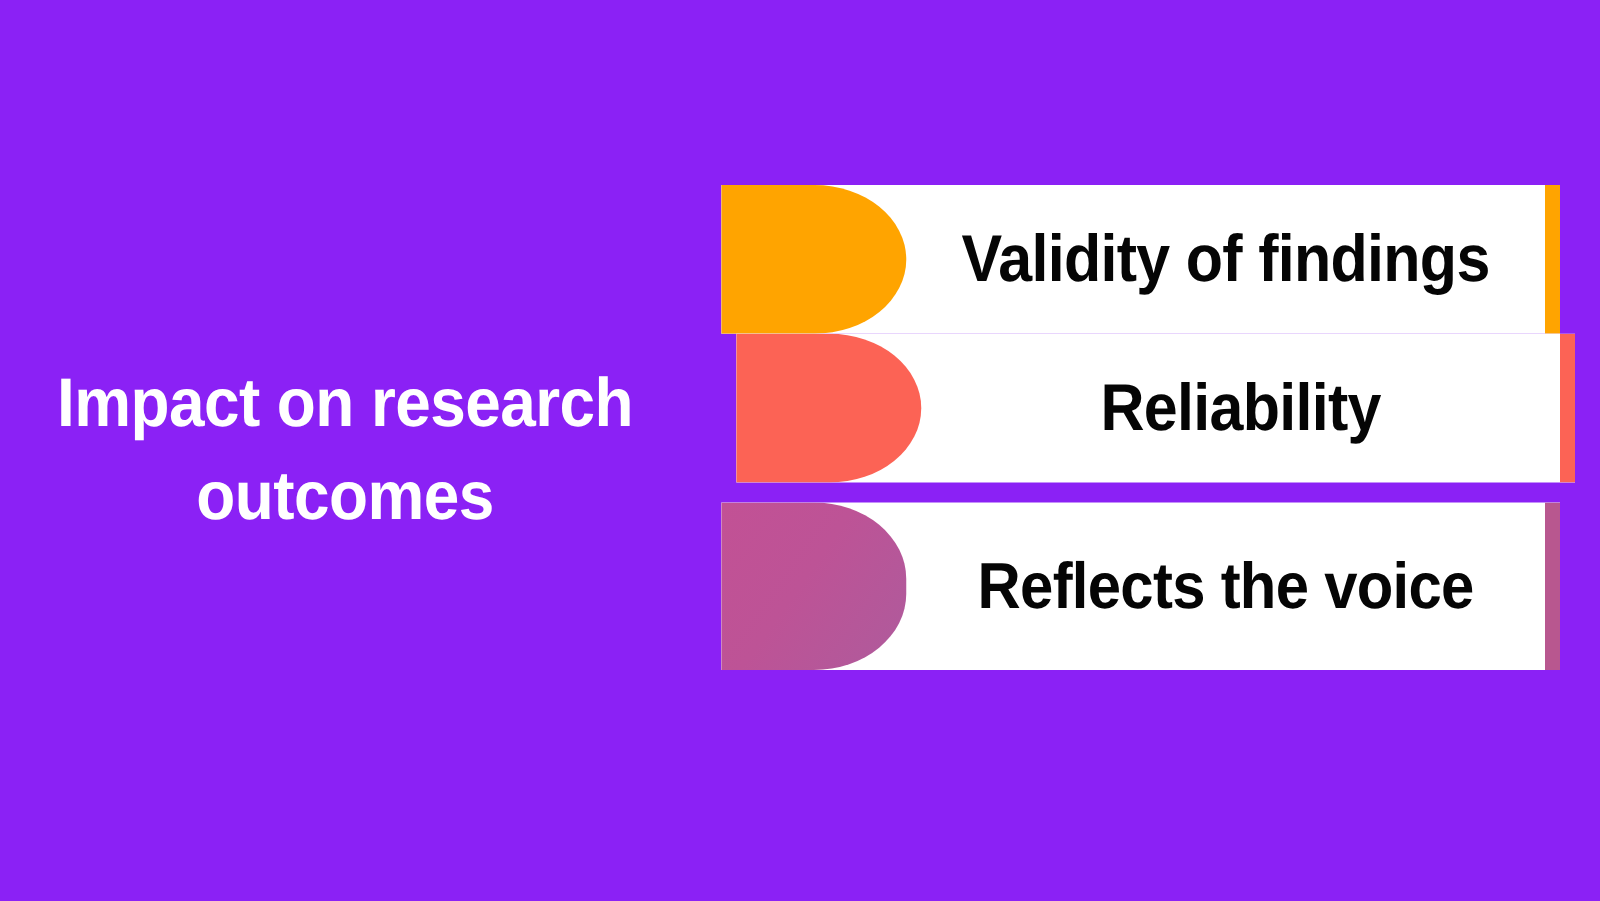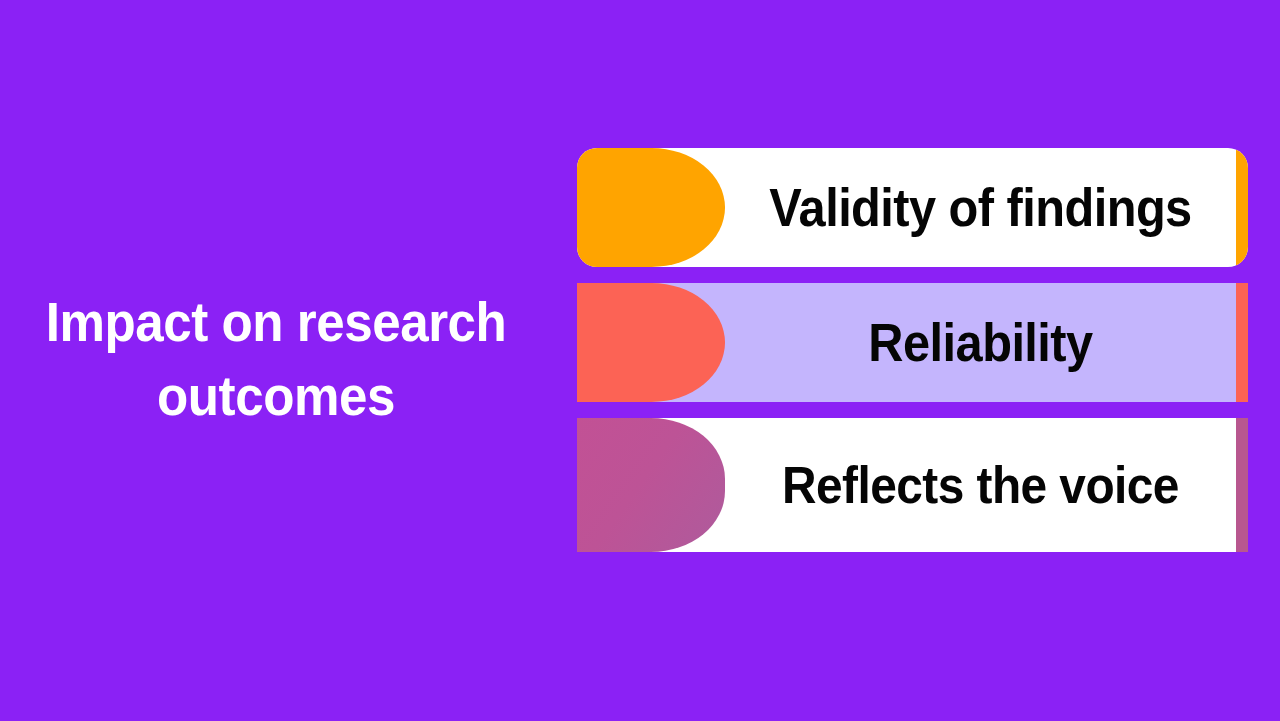--- a/index.html
+++ b/index.html
@@ -49,21 +49,21 @@
 
   .bar {
     position: relative;
     width: 671px;
     background: #ffffff;
     overflow: hidden;
     display: flex;
     align-items: center;
   }
 
-  .bar-1 { height: 119px; margin-bottom: 16px; border-radius: 20px; }
+  .bar-1 { height: 119px; margin-bottom: 0; }
   .bar-2 { height: 119px; margin-bottom: 16px; }
   .bar-3 { height: 134px; }
 
   
   .blob {
     position: absolute;
     left: 0;
     top: 0;
     height: 100%;
     width: 148px;
@@ -109,21 +109,21 @@
 outcomes</div>
 
   <div id="bars">
 
     <div class="bar bar-1" style="background: rgb(255, 255, 255);">
       <div class="blob" style="background: rgb(255, 164, 0);"></div>
       <div class="bar-label" style="color: rgb(5, 5, 5);">Validity of findings</div>
       <div class="accent" style="background: rgb(255, 164, 0);"></div>
     </div>
 
-    <div class="bar bar-2" style="background: #c4b5fd;">
+    <div class="bar bar-2" style="background: #ffffff; margin-left: 12px;">
       <div class="blob" style="background: rgb(252, 99, 85);"></div>
       <div class="bar-label" style="color: rgb(5, 5, 5);">Reliability</div>
       <div class="accent" style="background: rgb(252, 99, 85);"></div>
     </div>
 
     <div class="bar bar-3" style="background: rgb(255, 255, 255);">
       <div class="blob" style="background: linear-gradient(125deg, rgb(194, 81, 149) 0%, rgb(189, 83, 150) 45%, rgb(174, 91, 156) 100%);"></div>
       <div class="bar-label" style="color: rgb(5, 5, 5);">Reflects the voice</div>
       <div class="accent" style="background: rgb(184, 87, 143);"></div>
     </div>

